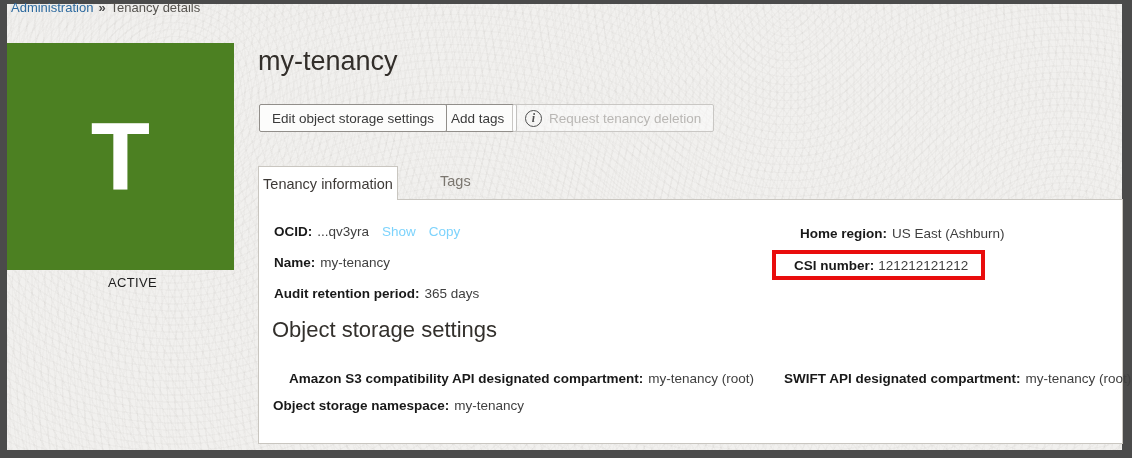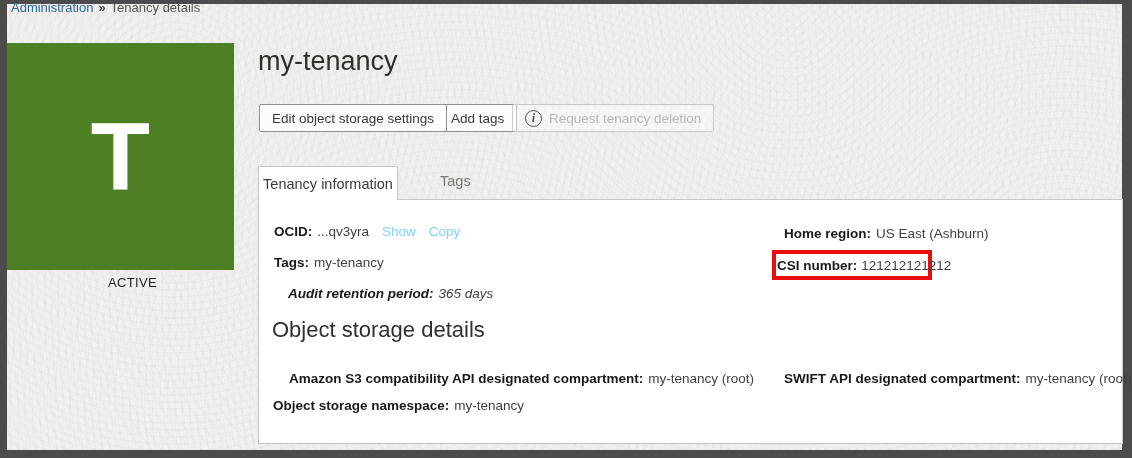--- a/index.html
+++ b/index.html
@@ -71,31 +71,31 @@
 
   .panel{
     position:absolute; left:258px; top:199px; width:865px; height:245px; box-sizing:border-box;
     background:#ffffff; border:1px solid #c9c6c0; z-index:1;
   }
 
   .field{ position:absolute; font-size:13.5px; color:#3f3f3f; white-space:nowrap; z-index:2; }
   .field .lbl{ color:#191919; font-weight:bold; margin-right:5px; }
   .f-ocid{ left:274px; top:224px; }
   .f-name{ left:274px; top:255px; }
-  .f-audit{ left:288px; top:286px;font-style:italic; }
-  .f-region{ left:784px; top:226px;text-align:center; }
+  .f-audit{ left:274px; top:286px; }
+  .f-region{ left:800px; top:226px;text-align:center; }
   .f-s3{ left:289px; top:371px; }
   .f-ns{ left:273px; top:398px; }
   .f-swift{ left:784px; top:371px; }
   .link-gray{ color:#7dd3fc; margin-left:13px; cursor:pointer; }
 
   .csi-box{
-    position:absolute; left:772px; top:250px; width:160px; height:30px; box-sizing:border-box;
+    position:absolute; left:772px; top:250px; width:213px; height:30px; box-sizing:border-box;
     border:4px solid #e90d0d; z-index:2;
-    display:flex; align-items:center; padding-left:1px;
+    display:flex; align-items:center; padding-left:18px;
     font-size:13.5px; color:#3f3f3f; white-space:nowrap;
   }
   .csi-box .lbl{ color:#191919; font-weight:bold; margin-right:4px; }
 
   .section-heading{ position:absolute; left:272px; top:317px; font-size:22px; color:#33302c; z-index:2; }
 </style>
 </head>
 <body>
 
 <div class="stage">
@@ -122,37 +122,37 @@
   <div class="tab-active">Tenancy information</div>
   <div class="tab-inactive">Tags</div>
 
   <div class="panel"></div>
 
   <div class="field f-ocid">
     <span class="lbl">OCID:</span><span>...qv3yra</span><span class="link-gray">Show</span><span class="link-gray">Copy</span>
   </div>
 
   <div class="field f-name">
-    <span class="lbl">Tags:</span><span>my-tenancy</span>
+    <span class="lbl">Name:</span><span>my-tenancy</span>
   </div>
 
   <div class="field f-audit">
     <span class="lbl">Audit retention period:</span><span>365 days</span>
   </div>
 
   <div class="field f-region">
     <span class="lbl">Home region:</span><span>US East (Ashburn)</span>
   </div>
 
   <div class="csi-box" style="border-color: rgb(233, 13, 13);">
     <span class="lbl">CSI number:</span>
       <span>121212121212</span>
   </div>
 
-  <div class="section-heading">Object storage details</div>
+  <div class="section-heading">Object storage settings</div>
 
   <div class="field f-s3">
     <span class="lbl">Amazon S3 compatibility API designated compartment:</span><span>my-tenancy (root)</span>
   </div>
 
   <div class="field f-swift">
     <span class="lbl">SWIFT API designated compartment:</span><span>my-tenancy (root)</span>
   </div>
 
   <div class="field f-ns">

